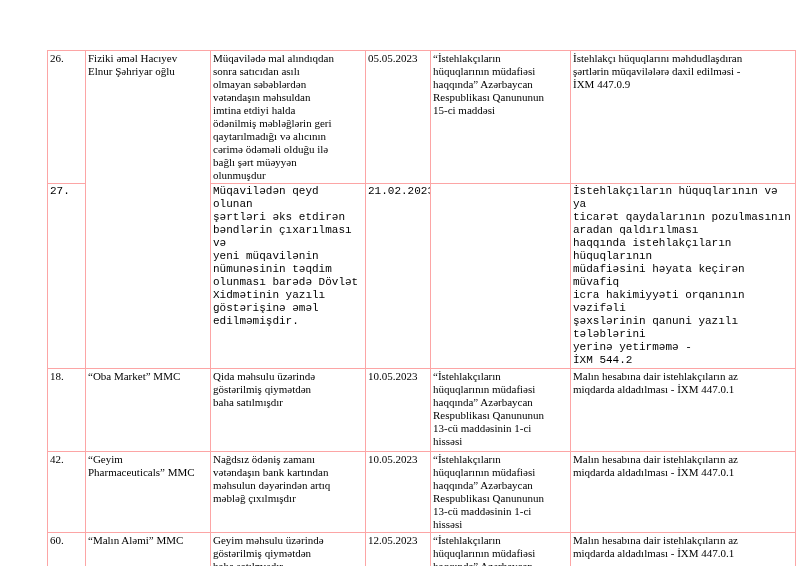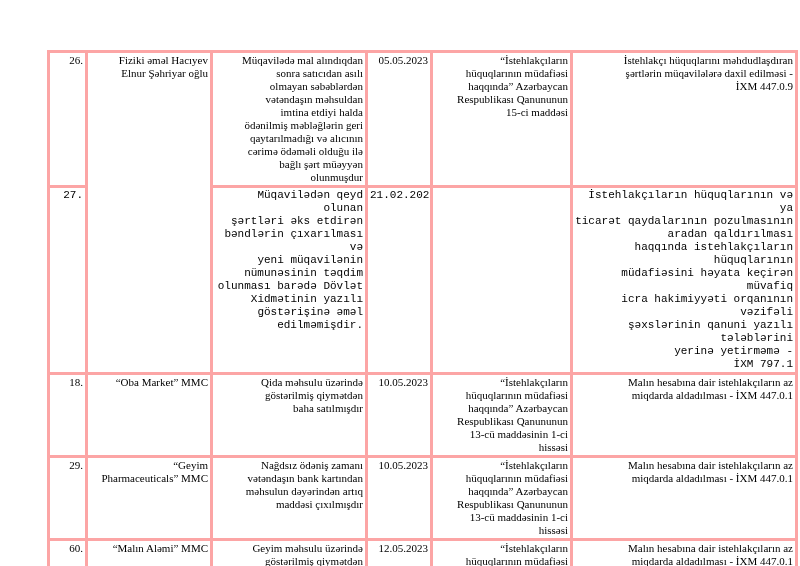--- a/index.html
+++ b/index.html
@@ -14,23 +14,23 @@
   }
   table.doc-table {
     position: absolute;
     left: 47px;
     top: 50px;
     width: 748px;
     border-collapse: collapse;
     table-layout: fixed;
   }
   table.doc-table td {
-    border: 3px solid #fca5a5;
+    border: 1px solid #fca5a5;
     vertical-align: top;
-    text-align: right;
+    text-align: left;
     font-size: 11px;
     line-height: 13px;
     white-space: pre-line;
     padding: 1px 2px;
     overflow: hidden;
   }
   td.mid { vertical-align: middle; }
   tr.r26 { height: 133px; }
   tr.r27 { height: 117px; font-family: Liberation Mono, monospace; }
   tr.r28 { height: 83px; }
@@ -91,48 +91,48 @@
       <td>21.02.2023</td>
       <td></td>
       <td>İstehlakçıların hüquqlarının və ya
 ticarət qaydalarının pozulmasının
 aradan qaldırılması
 haqqında istehlakçıların hüquqlarının
 müdafiəsini həyata keçirən müvafiq
 icra hakimiyyəti orqanının vəzifəli
 şəxslərinin qanuni yazılı tələblərini
 yerinə yetirməmə -
-İXM 797.1</td>
+İXM 544.2</td>
     </tr>
 
     <tr class="r28">
       <td>18.</td>
       <td>“Oba Market” MMC</td>
       <td>Qida məhsulu üzərində
 göstərilmiş qiymətdən
 baha satılmışdır</td>
       <td class="mid">10.05.2023</td>
       <td>“İstehlakçıların
 hüquqlarının müdafiəsi
 haqqında” Azərbaycan
 Respublikası Qanununun
 13-cü maddəsinin 1-ci
 hissəsi</td>
       <td>Malın hesabına dair istehlakçıların az
 miqdarda aldadılması - İXM 447.0.1</td>
     </tr>
 
     <tr class="r29">
-      <td>29.</td>
+      <td>42.</td>
       <td>“Geyim
 Pharmaceuticals” MMC</td>
       <td>Nağdsız ödəniş zamanı
 vətəndaşın bank kartından
 məhsulun dəyərindən artıq
-maddəsi çıxılmışdır</td>
+məbləğ çıxılmışdır</td>
       <td class="mid">10.05.2023</td>
       <td>“İstehlakçıların
 hüquqlarının müdafiəsi
 haqqında” Azərbaycan
 Respublikası Qanununun
 13-cü maddəsinin 1-ci
 hissəsi</td>
       <td>Malın hesabına dair istehlakçıların az
 miqdarda aldadılması - İXM 447.0.1</td>
     </tr>

